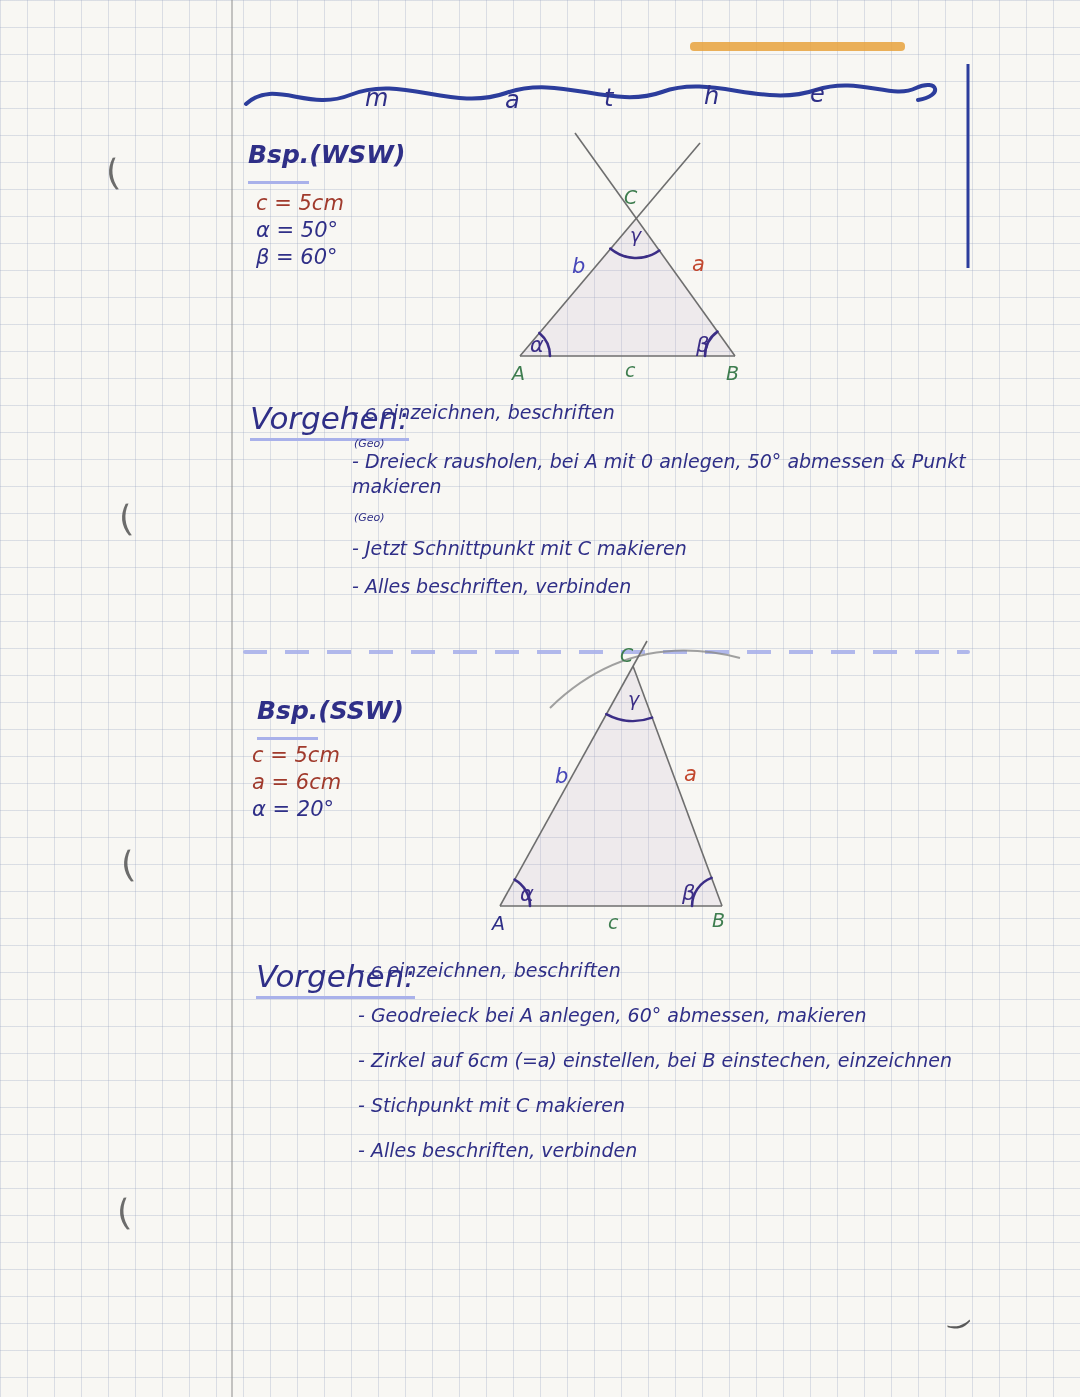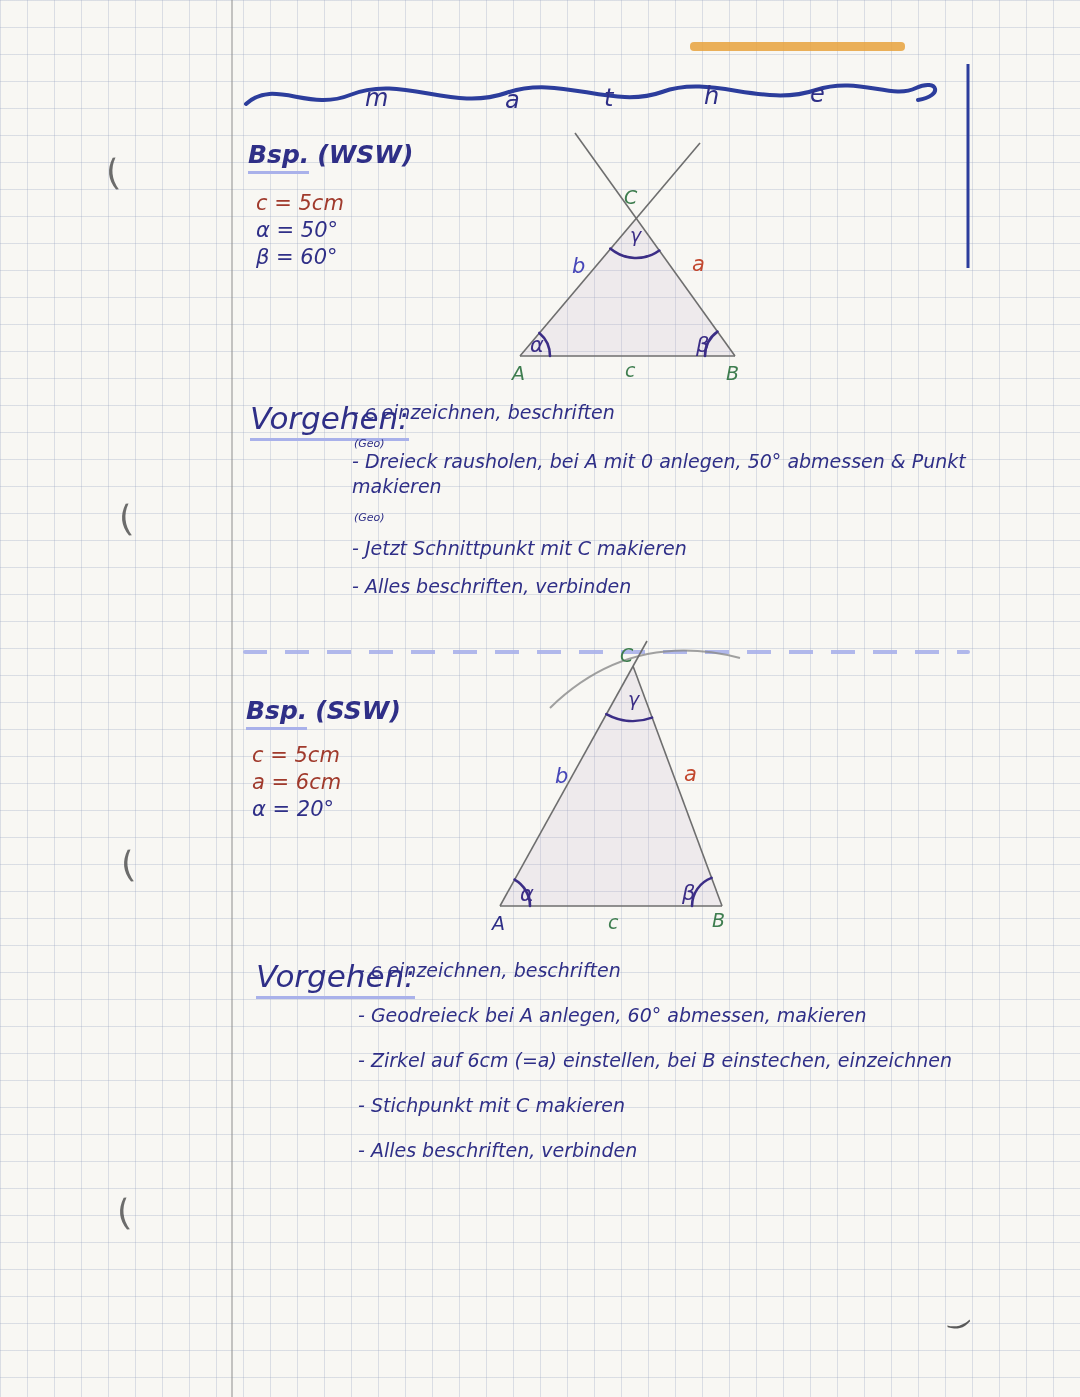--- a/index.html
+++ b/index.html
@@ -20,22 +20,22 @@
     color:var(--ink);
   }
   .margin-line{position:absolute;left:231px;top:0;width:2px;height:100%;background:#8d8d8d;opacity:.5;}
   .binder-mark{position:absolute;font-size:36px;color:#4a4a4a;font-style:normal;transform:rotate(-6deg);opacity:.8;}
   .corner-mark{position:absolute;font-size:26px;color:#333;font-style:normal;transform:rotate(75deg);opacity:.8;}
 
   .hdr-letter{position:absolute;font-size:24px;color:var(--ink);}
   .hdr-svg{position:absolute;left:0;top:0;width:1080px;height:300px;pointer-events:none;}
 
   .ex-title{position:absolute;font-size:25px;font-weight:bold;}
-  .ex-title .u{border-bottom:3px solid var(--underline);padding-bottom:2px;}
-  .ex-title .rest{margin-left:8px;font-weight:bold;}
+  .ex-title .u{border-bottom:3px solid var(--underline);padding-bottom:12px;}
+  .ex-title .rest{margin-left:0;font-weight:bold;}
   .given{position:absolute;font-size:21px;line-height:27px;}
   .given .g-red{color:var(--redink);}
   .vorgehen{position:absolute;font-size:31px;}
   .vorgehen .u{border-bottom:3px solid var(--underline);padding-bottom:2px;}
 
   .steps{position:absolute;}
   .step{margin-bottom:13px;font-size:19px;line-height:25px;}
   .step .sup{display:block;font-size:11px;line-height:11px;margin-left:2px;}
   .steps.s2 .step{margin-bottom:20px;}
 
@@ -116,21 +116,21 @@
   <div class="steps" style="left:352px;top:400px;width:630px;">
     <div class="step"><span class="sup"></span><span>- c einzeichnen, beschriften</span></div>
     <div class="step"><span class="sup">(Geo)</span><span>- Dreieck rausholen, bei A mit 0 anlegen, 50° abmessen &amp; Punkt makieren</span></div>
     <div class="step"><span class="sup">(Geo)</span></div>
     <div class="step"><span class="sup"></span><span>- Jetzt Schnittpunkt mit C makieren</span></div>
     <div class="step"><span class="sup"></span><span>- Alles beschriften, verbinden</span></div>
   </div>
 
   <div class="divider"></div>
 
-  <div class="ex-title" style="left:246px;top:696px;">
+  <div class="ex-title" style="left:257px;top:696px;">
     <span class="u">Bsp.</span><span class="rest">(SSW)</span>
   </div>
 
   <div class="given" style="left:252px;top:742px;">
     <div class="g-red">c = 5cm</div>
     <div class="g-red">a = 6cm</div>
     <div>α = 20°</div>
   </div>
 
   <svg class="tri" style="left:450px;top:628px;" width="340" height="330" viewBox="0 0 340 330">

